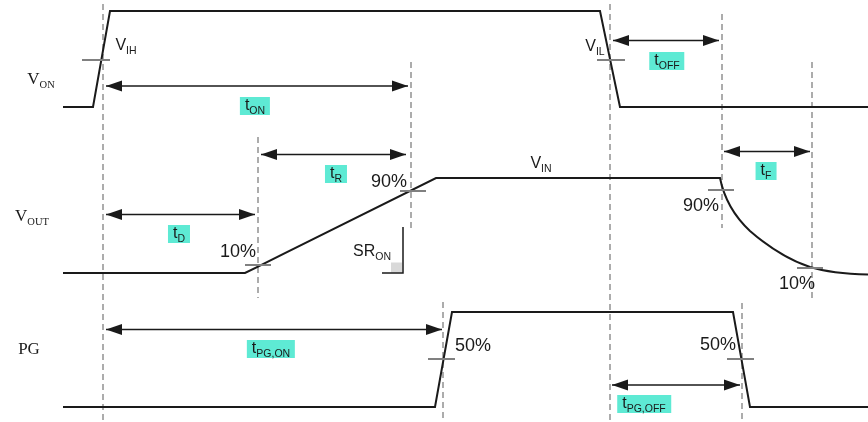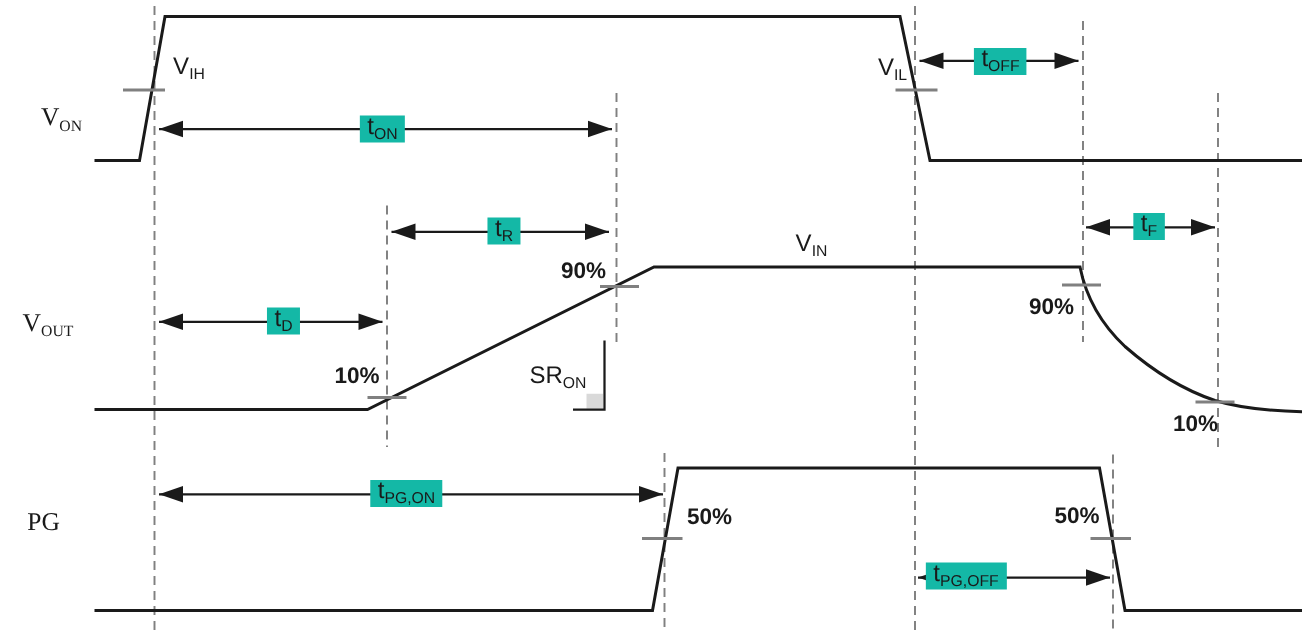--- a/index.html
+++ b/index.html
@@ -13,22 +13,22 @@
   .tick    { stroke:#808080; stroke-width:2; }
   .aline   { stroke:#1a1a1a; stroke-width:1.5; }
   .ahead   { fill:#1a1a1a; stroke:none; }
   .srmark  { stroke:#1a1a1a; stroke-width:1.5; fill:none; }
   .srsq    { fill:#d9d9d9; stroke:none; }
   .lbl {
     position:absolute; transform:translate(-50%,-50%);
     font-size:16px; color:#1a1a1a; white-space:nowrap; line-height:1;text-align:right;
   }
   .lbl .s { font-size:10.5px; vertical-align:-3.5px; }
-  .bg  { background:#14b8a6; padding:0 5px; }
-  .pct { font-size:15px;font-weight:bold; }
+  .bg  { background:#5eead4; padding:0 5px;margin-top:20px; }
+  .pct { font-size:18px; }
   .signame { font-size:17px;font-family:Liberation Serif, serif; }
 </style>
 </head>
 <body>
 
 <div id="stage">
 
   <svg width="868" height="422" viewBox="0 0 868 422">
 
     <line class="guide" x1="103" y1="4" x2="103" y2="422"></line>
@@ -104,21 +104,21 @@
   <span class="lbl signame" style="left:29px;top:350px"><span class="m">PG</span><span class="s"></span></span>
 
   <span class="lbl" style="left:126px;top:46px"><span class="m">V</span><span class="s">IH</span></span>
   <span class="lbl" style="left:595px;top:47px"><span class="m">V</span><span class="s">IL</span></span>
   <span class="lbl" style="left:541px;top:164px"><span class="m">V</span><span class="s">IN</span></span>
 
   <span class="lbl bg" style="left:255px;top:86px"><span class="m">t</span><span class="s">ON</span></span>
   <span class="lbl bg" style="left:667px;top:41px"><span class="m">t</span><span class="s">OFF</span></span>
   <span class="lbl bg" style="left:336px;top:154px"><span class="m">t</span><span class="s">R</span></span>
   <span class="lbl bg" style="left:766px;top:151px"><span class="m">t</span><span class="s">F</span></span>
-  <span class="lbl bg" style="left:189px;top:214px"><span class="m">t</span><span class="s">D</span></span>
+  <span class="lbl bg" style="left:179px;top:214px"><span class="m">t</span><span class="s">D</span></span>
   <span class="lbl bg" style="left:271px;top:329px"><span class="m">t</span><span class="s">PG,ON</span></span>
   <span class="lbl bg" style="left:644px;top:384px"><span class="m">t</span><span class="s">PG,OFF</span></span>
   <span class="lbl" style="left:372px;top:252px"><span class="m">SR</span><span class="s">ON</span></span>
 
   <span class="lbl pct" style="left:238px;top:251px">10%</span>
   <span class="lbl pct" style="left:389px;top:181px">90%</span>
   <span class="lbl pct" style="left:701px;top:205px">90%</span>
   <span class="lbl pct" style="left:797px;top:283px">10%</span>
   <span class="lbl pct" style="left:473px;top:345px">50%</span>
   <span class="lbl pct" style="left:718px;top:344px">50%</span>

